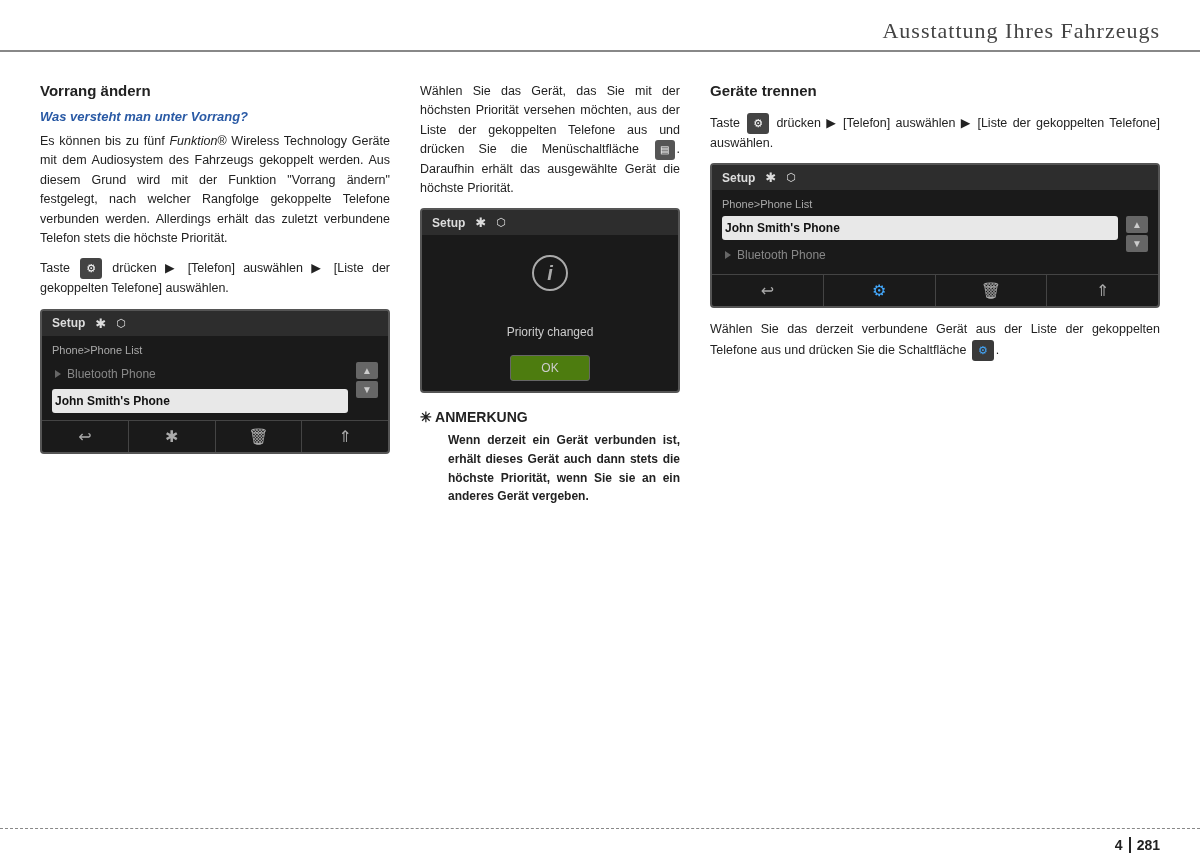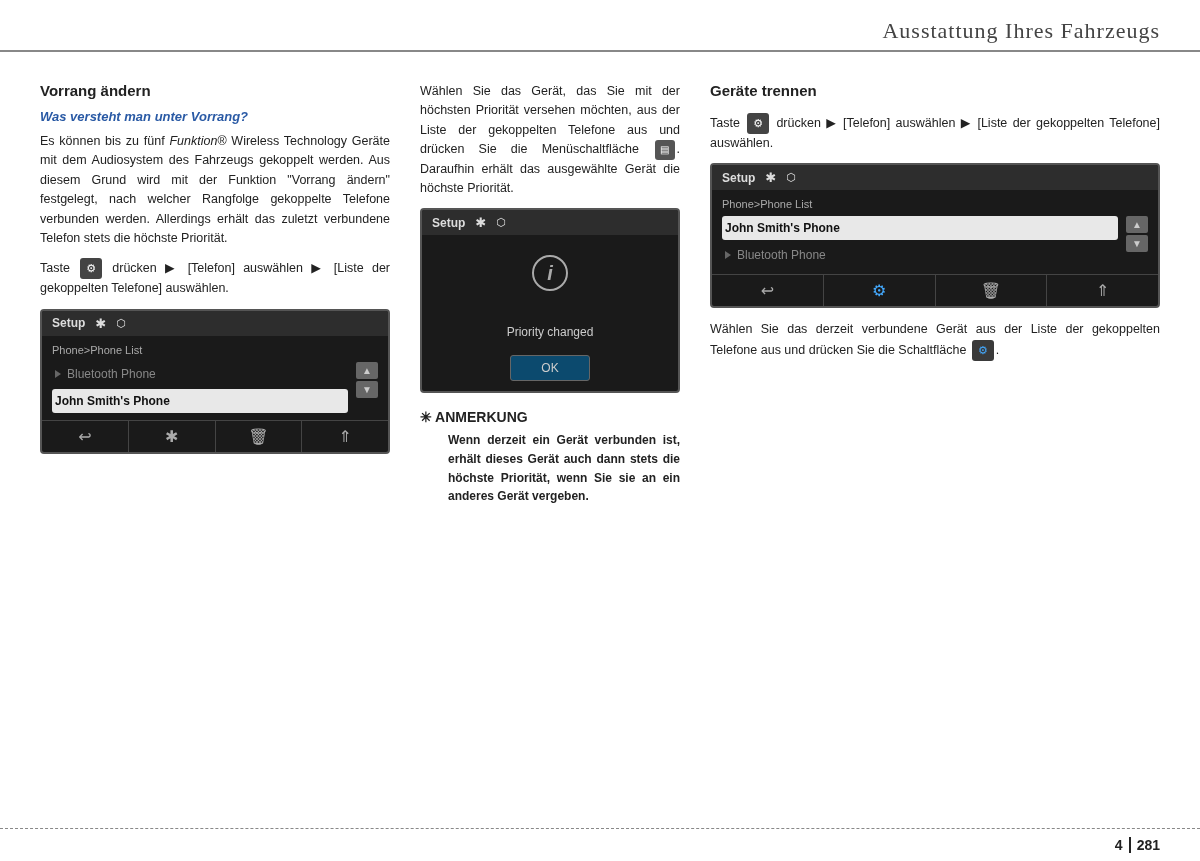--- a/index.html
+++ b/index.html
@@ -225,21 +225,21 @@
     }
 
     .priority-changed-text {
       color: #ccc;
       font-size: 12px;
       margin-bottom: 16px;
       margin-top: 20px;
     }
 
     .ok-btn {
-      background: #0c4a6e;
+      background: #4d7c0f;
       color: #ccc;
       border: 1px solid #666;
       border-radius: 3px;
       padding: 5px 30px;
       font-size: 12px;
     }
 
     
     .anmerkung {
       margin-top: 10px;

